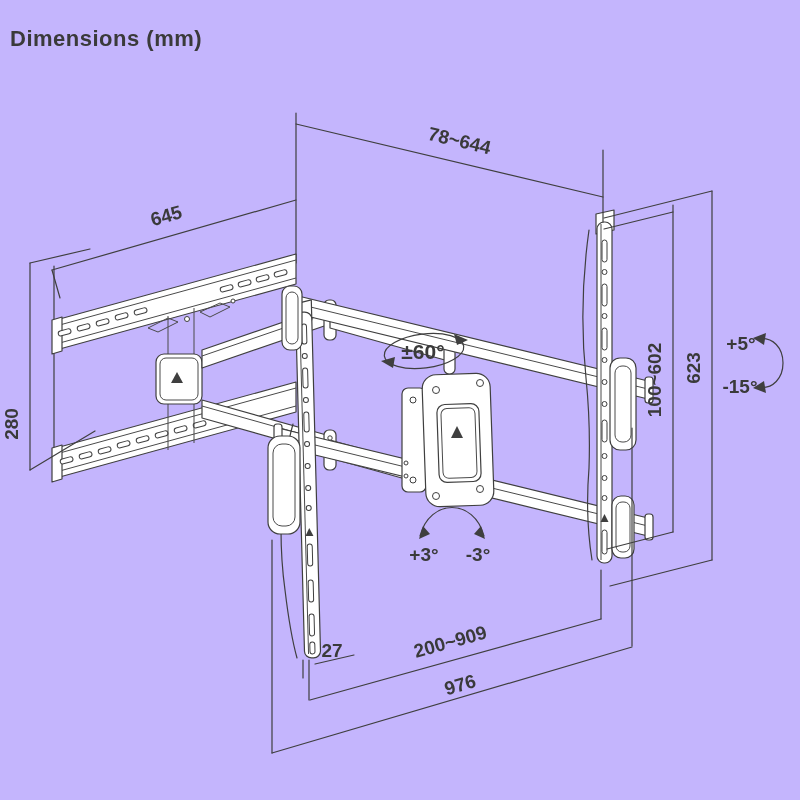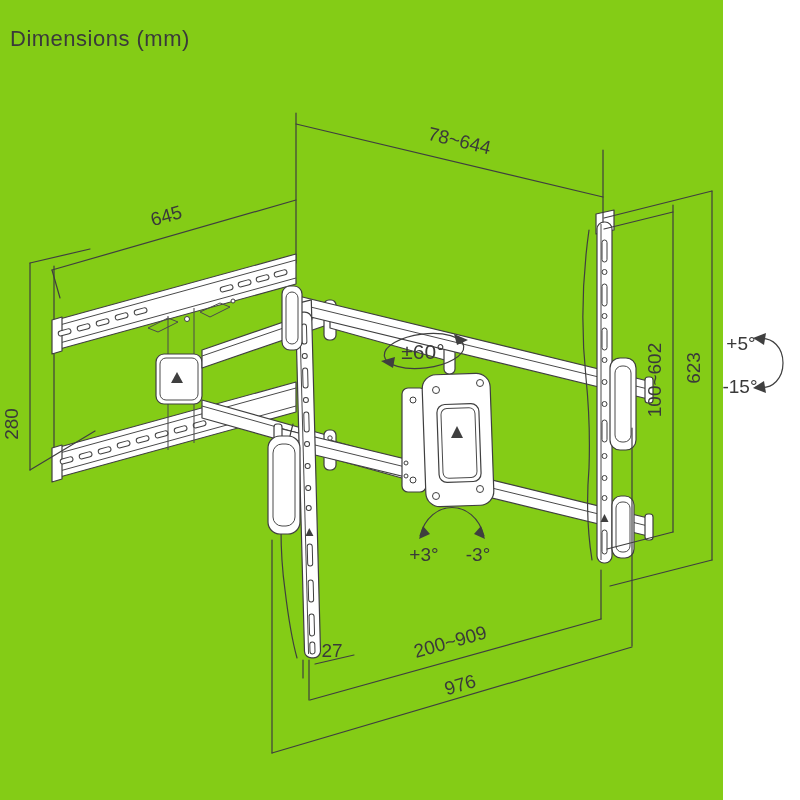--- a/index.html
+++ b/index.html
@@ -1,17 +1,17 @@
 <!DOCTYPE html>
 <html><head>
 <meta charset="utf-8">
 <style>
   html,body{margin:0;padding:0;background:#ffffff;}
   body{width:800px;height:800px;overflow:hidden;font-family:"Liberation Sans",sans-serif;}
-  .stage{position:relative;width:723px;height:800px;background:#84cc16;}
+  .stage{position:relative;width:800px;height:800px;background:#c4b5fd;font-weight:bold;}
   .title{position:absolute;left:10px;top:26px;font-size:22px;color:#3a3a3a;letter-spacing:.5px;}
   svg{position:absolute;left:0;top:0;}
   .ln{fill:none;stroke:#3f3f3f;stroke-width:1.2;stroke-linecap:round;stroke-linejoin:round;}
   .lnw{fill:#ffffff;stroke:#3f3f3f;stroke-width:1.2;stroke-linejoin:round;}
   .thin{fill:none;stroke:#4a4a4a;stroke-width:1;}
   .slot{fill:#ffffff;stroke:#3f3f3f;stroke-width:1;}
   .hole{fill:#ffffff;stroke:#3f3f3f;stroke-width:1;}
   .solid{fill:#3f3f3f;stroke:none;}
   text{font-family:"Liberation Sans",sans-serif;fill:#3a3a3a;}
   .dimtxt{font-size:19px;}

